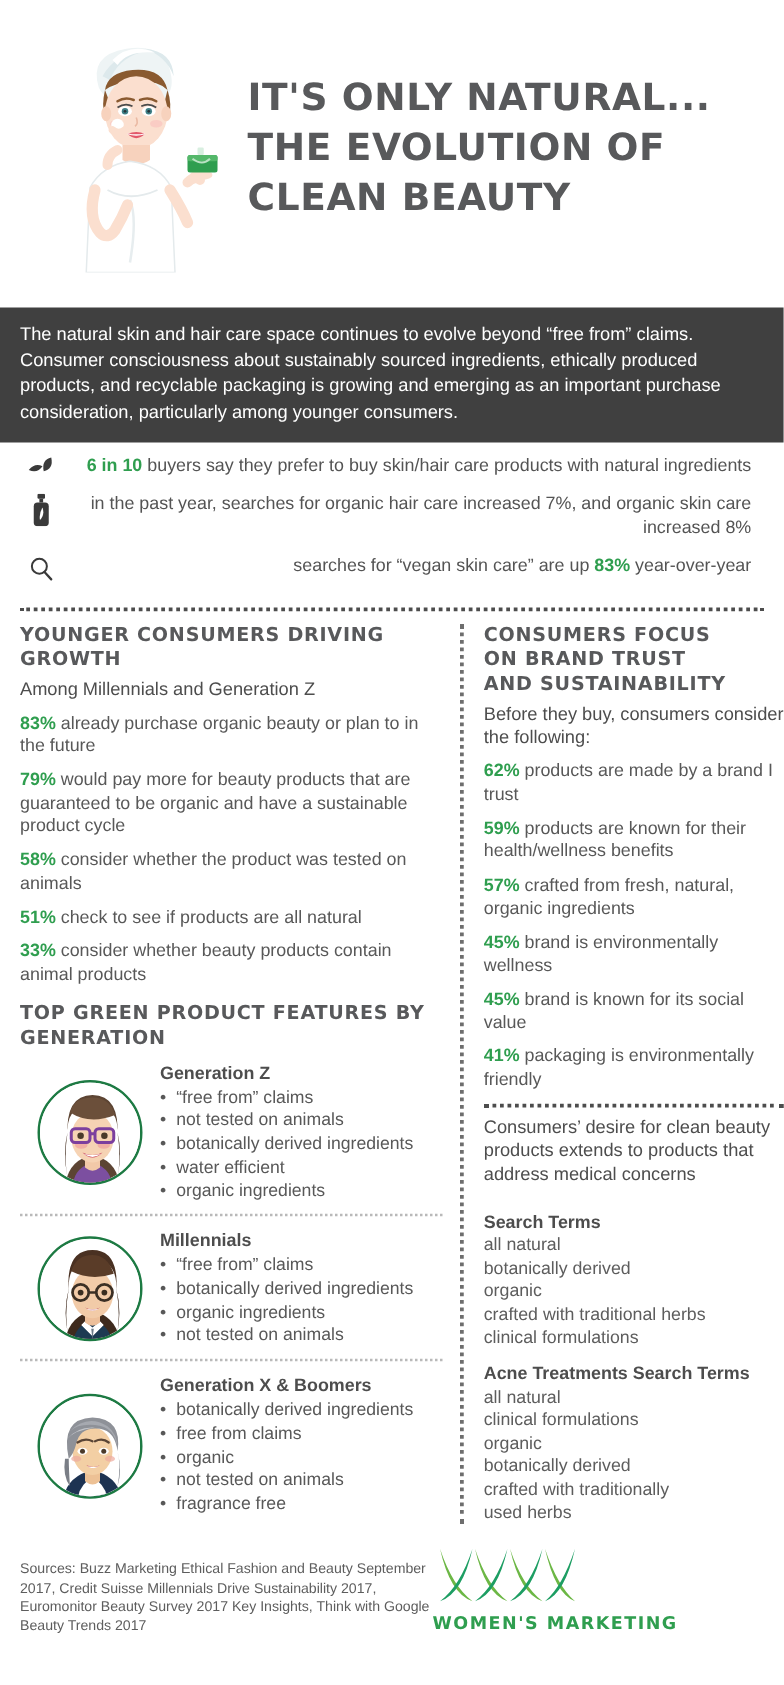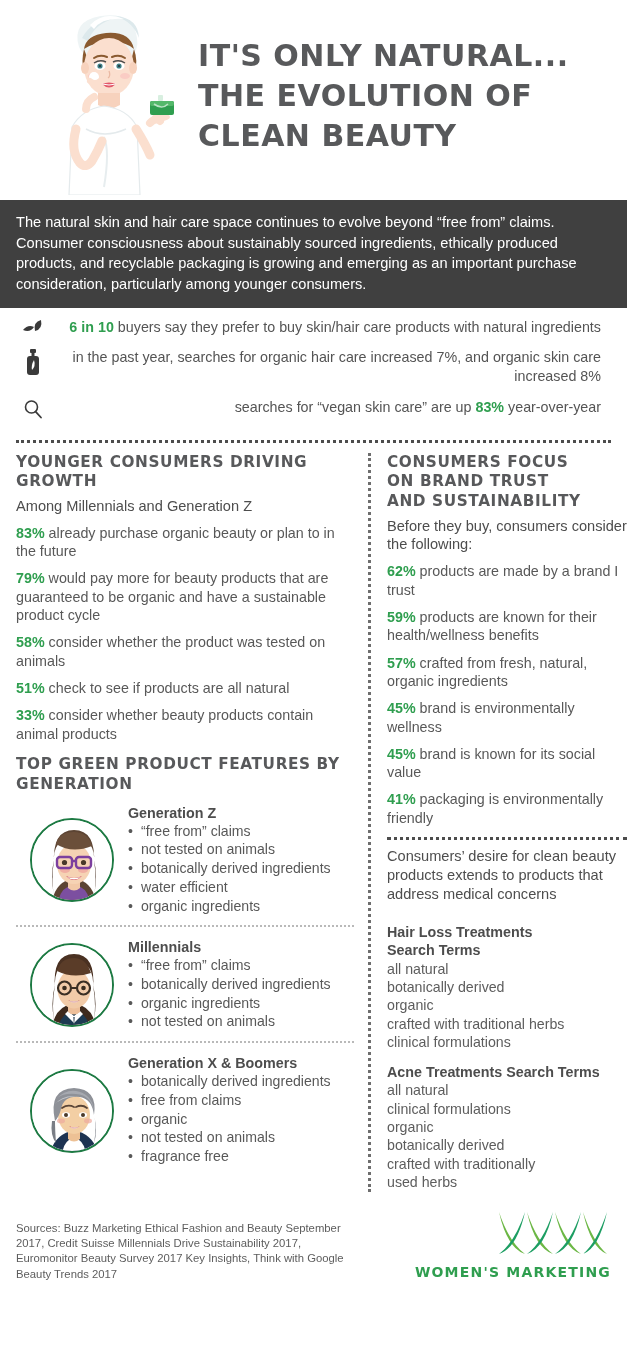--- a/index.html
+++ b/index.html
@@ -8,21 +8,21 @@
     width: 627px;
     height: 1348px;
     font-family: "Liberation Sans", sans-serif;
     color: #4a4a4a;
     position: relative;
     overflow: hidden;
   }
 
   
   .header {
-    height: 200px;
+    height: 246px;
     position: relative;
     display: flex;
     align-items: center;
   }
   .hero-illustration {
     width: 160px;
     height: 190px;
     margin-left: 24px;
     flex: 0 0 160px;
     position: relative;
@@ -212,21 +212,21 @@
     font-size: 11.3px;
     line-height: 1.35;
     color: #5d5d5d;
     width: 330px;
     flex: 0 0 330px;
   }
   .logo-box {
     flex: 1;
     display: flex;
     flex-direction: column;
-    align-items: flex-end;
+    align-items: flex-start;
     justify-content: flex-end;
     padding-bottom: 2px;
   }
   .logo-word {
     font-family: "DejaVu Sans", sans-serif;
     font-weight: 700;
     letter-spacing: 1.2px;
     font-size: 14px;
     color: #2f9e4f;
     margin-top: 2px;
@@ -517,21 +517,20 @@
       <span class="g">41%</span><span> packaging is environmentally friendly</span>
     </div>
 
     <div class="dot-sep-right"></div>
 
     <div class="sub-bold">Consumers’ desire for clean beauty products extends to products that address medical concerns</div>
 
     <div class="spacer-8"></div>
 
     <div class="terms-head">
-      <div>Hair Loss Treatments</div>
       <div>Search Terms</div>
     </div>
     <div class="plain-line">all natural</div>
     <div class="plain-line">botanically derived</div>
     <div class="plain-line">organic</div>
     <div class="plain-line">crafted with traditional herbs</div>
     <div class="plain-line">clinical formulations</div>
 
     <div class="spacer-8"></div>
 

